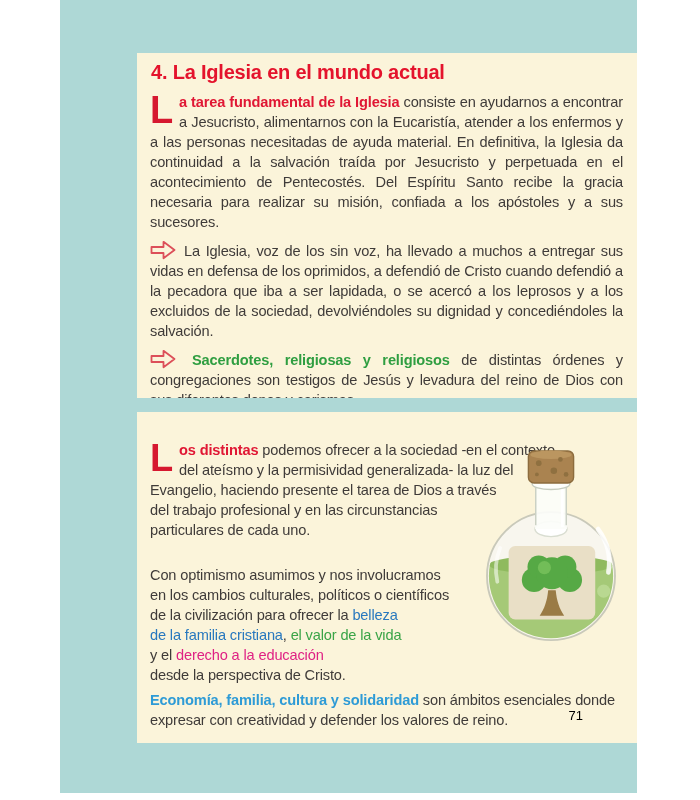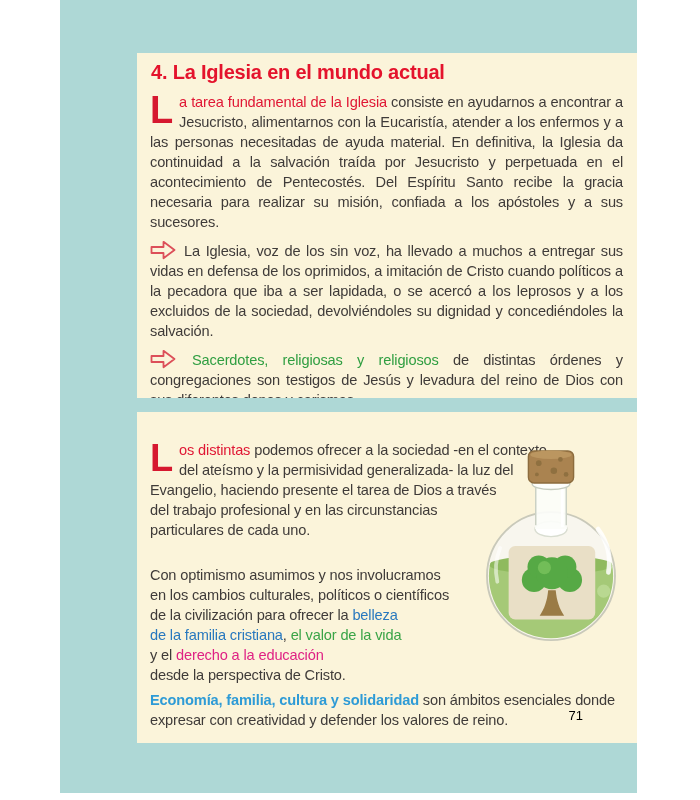--- a/index.html
+++ b/index.html
@@ -31,22 +31,22 @@
   .panel-creyentes p.body-p { text-align:left; }
   p.body-p + p.body-p { margin-top:8px; }
   .panel-creyentes p.body-p + p.body-p { margin-top:5px; }
   .pre { white-space:pre-line; }
 
   .dropcap {
     float:left; color:#d6182f; font-weight:bold;
     font-size:38px; line-height:30px; margin:3px 6px 0 0;
   }
 
-  .lead-red    { color:#e01734; font-weight:normal; }
-  .lead-green  { color:#2f9e41; font-weight:normal; }
+  .lead-red    { color:#e01734; font-weight:bold; }
+  .lead-green  { color:#2f9e41; font-weight:bold; }
   .c-caritas   { color:#dc1e40; font-weight:bold; }
   .c-navy      { color:#2b3990; font-weight:bold; }
   .c-red       { color:#e43a3e; font-weight:bold; }
   .c-ong       { color:#0f766e; font-weight:bold; }
   .c-purple    { color:#8e3f97; font-weight:normal; }
   .c-blue      { color:#2878be; }
   .c-green     { color:#3aa447; }
   .c-magenta   { color:#df2184; }
   .lead-sky    { color:#2e9bd6; font-weight:bold; }
 
@@ -69,21 +69,21 @@
   <div class="panel panel-main">
     <h1 class="page-title">4. La Iglesia en el mundo actual</h1>
 
     <p class="body-p">
       <span class="dropcap">L</span><span class="lead-red">a tarea fundamental de la Iglesia</span><span> consiste en ayudarnos a encontrar a Jesucristo, alimentarnos con la Eucaristía, atender a los enfermos y a las personas necesitadas de ayuda material. En definitiva, la Iglesia da continuidad a la salvación traída por Jesucristo y perpetuada en el acontecimiento de Pentecostés. Del Espíritu Santo recibe la gracia necesaria para realizar su misión, confiada a los apóstoles y a sus sucesores.</span>
     </p>
 
     <p class="body-p">
       <svg class="arrow-svg gap-sm" width="26" height="20" viewBox="0 0 26 20">
           <path d="M1.5 7 H13.5 V1.8 L24.5 10 L13.5 18.2 V13 H1.5 Z" fill="none" stroke="#dc4f59" stroke-width="1.8" stroke-linejoin="round"></path>
-        </svg><span>La Iglesia, voz de los sin voz, ha llevado a muchos a entregar sus vidas en defensa de los oprimidos, a imitación de Cristo cuando políticos a la pecadora que iba a ser lapidada, o se acercó a los leprosos y a los excluidos de la sociedad, devolviéndoles su dignidad y concediéndoles la salvación.</span>
+        </svg><span>La Iglesia, voz de los sin voz, ha llevado a muchos a entregar sus vidas en defensa de los oprimidos, a defendió de Cristo cuando defendió a la pecadora que iba a ser lapidada, o se acercó a los leprosos y a los excluidos de la sociedad, devolviéndoles su dignidad y concediéndoles la salvación.</span>
     </p>
 
     <p class="body-p">
       <svg class="arrow-svg gap-lg" width="26" height="20" viewBox="0 0 26 20">
           <path d="M1.5 7 H13.5 V1.8 L24.5 10 L13.5 18.2 V13 H1.5 Z" fill="none" stroke="#dc4f59" stroke-width="1.8" stroke-linejoin="round"></path>
         </svg><span class="lead-green">Sacerdotes, religiosas y religiosos</span><span> de distintas órdenes y congregaciones son testigos de Jesús y levadura del reino de Dios con sus diferentes dones y carismas.</span>
     </p>
 
     <p class="body-p">
       <svg class="arrow-svg gap-lg" width="26" height="20" viewBox="0 0 26 20">

